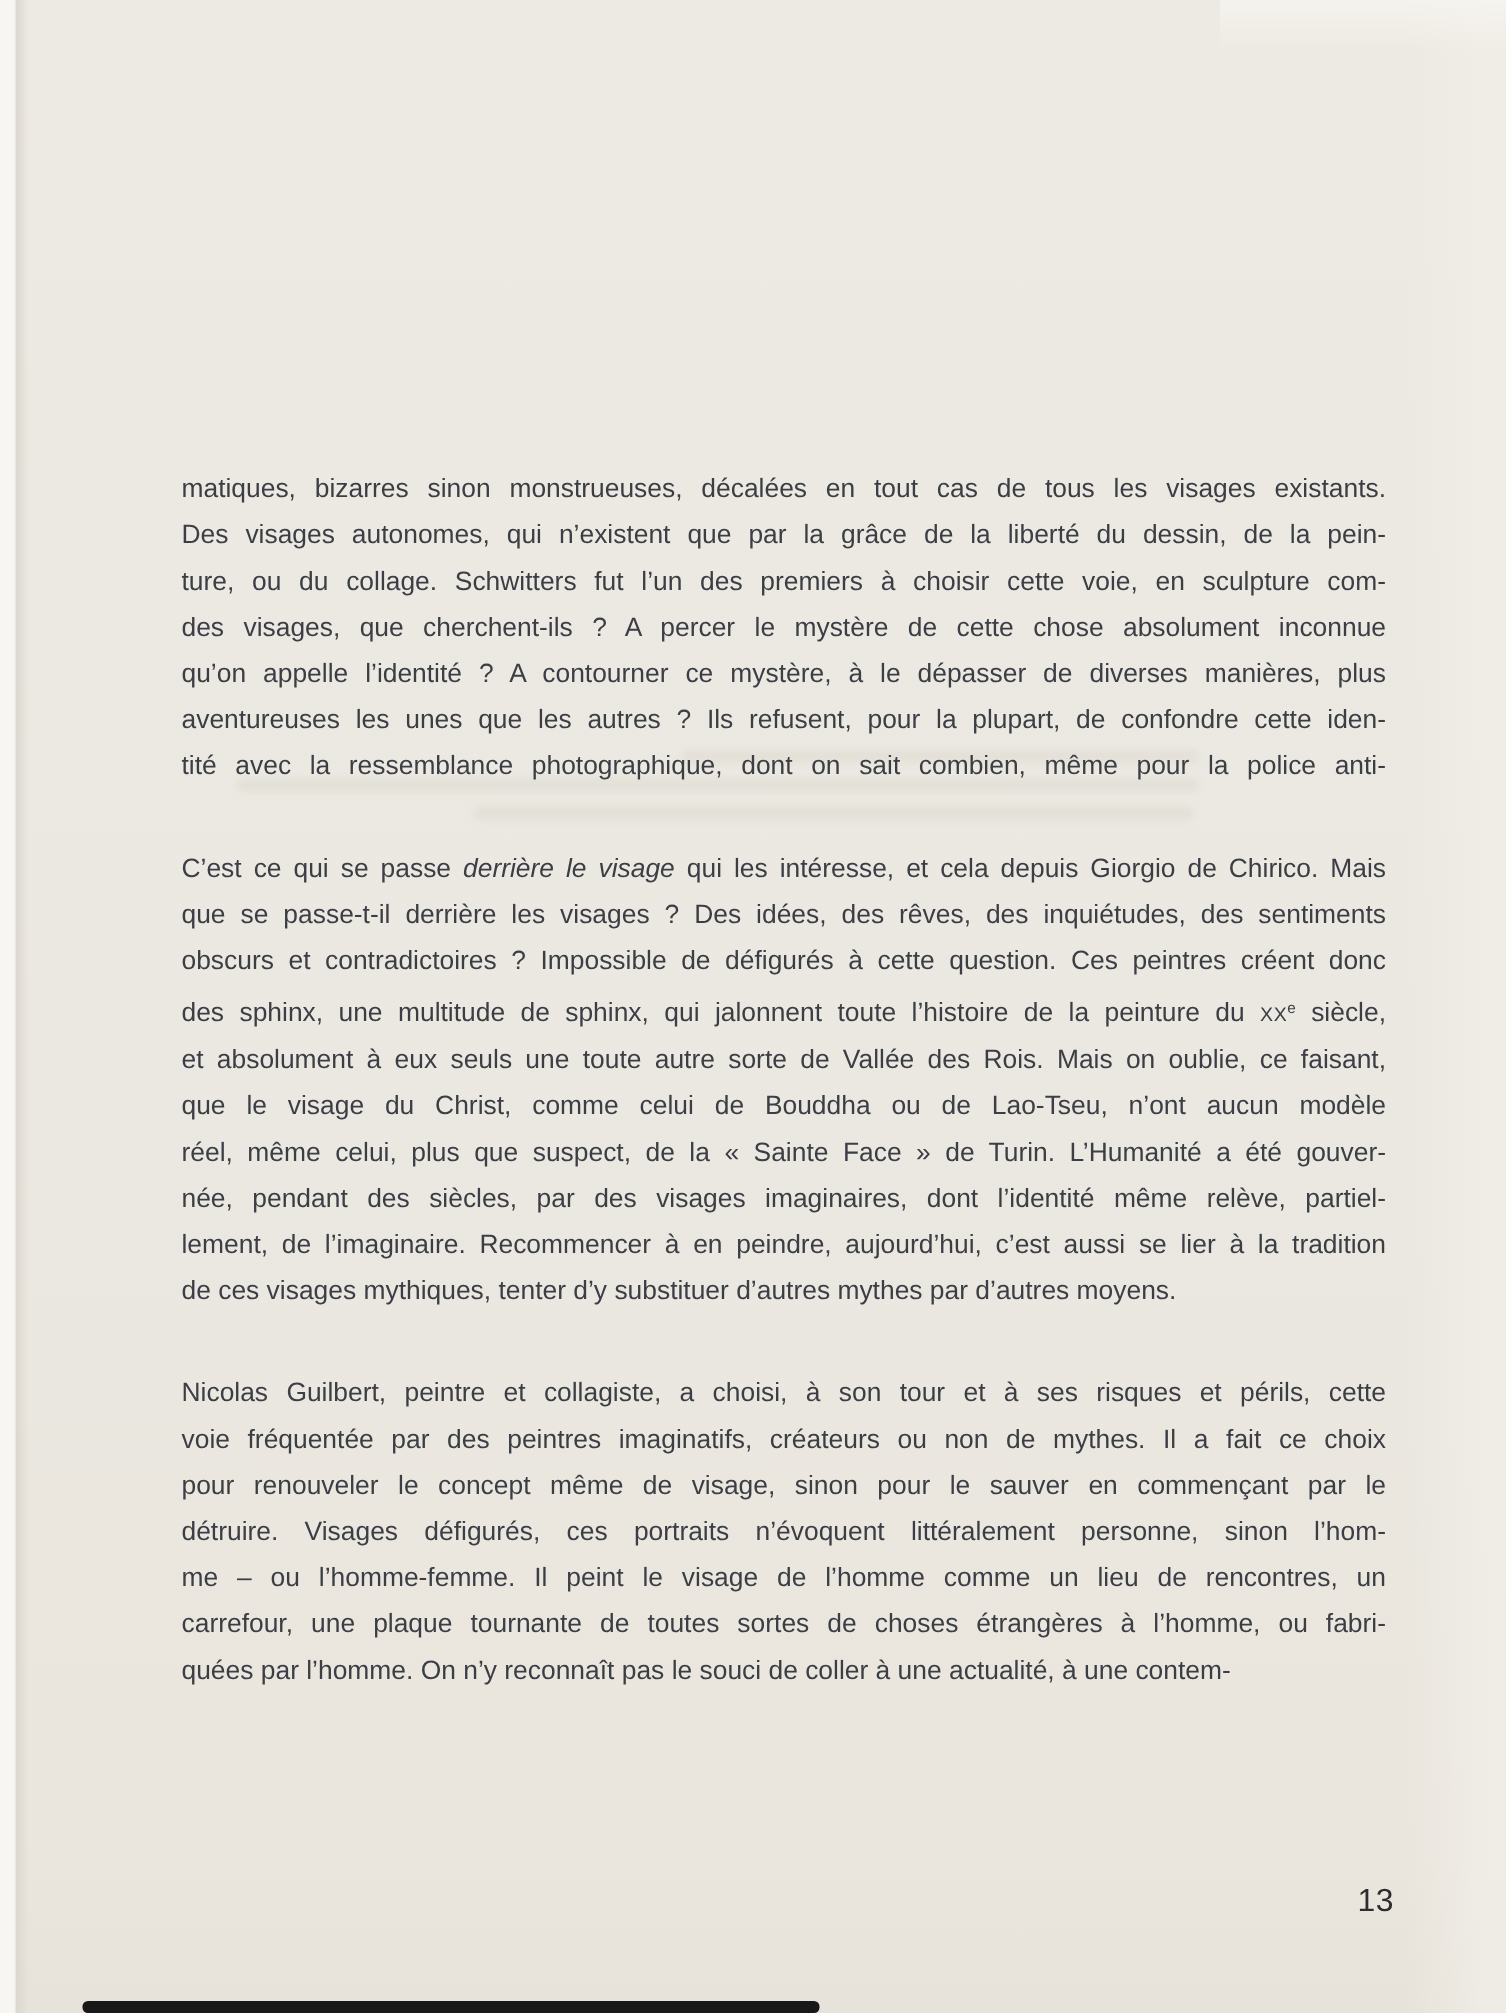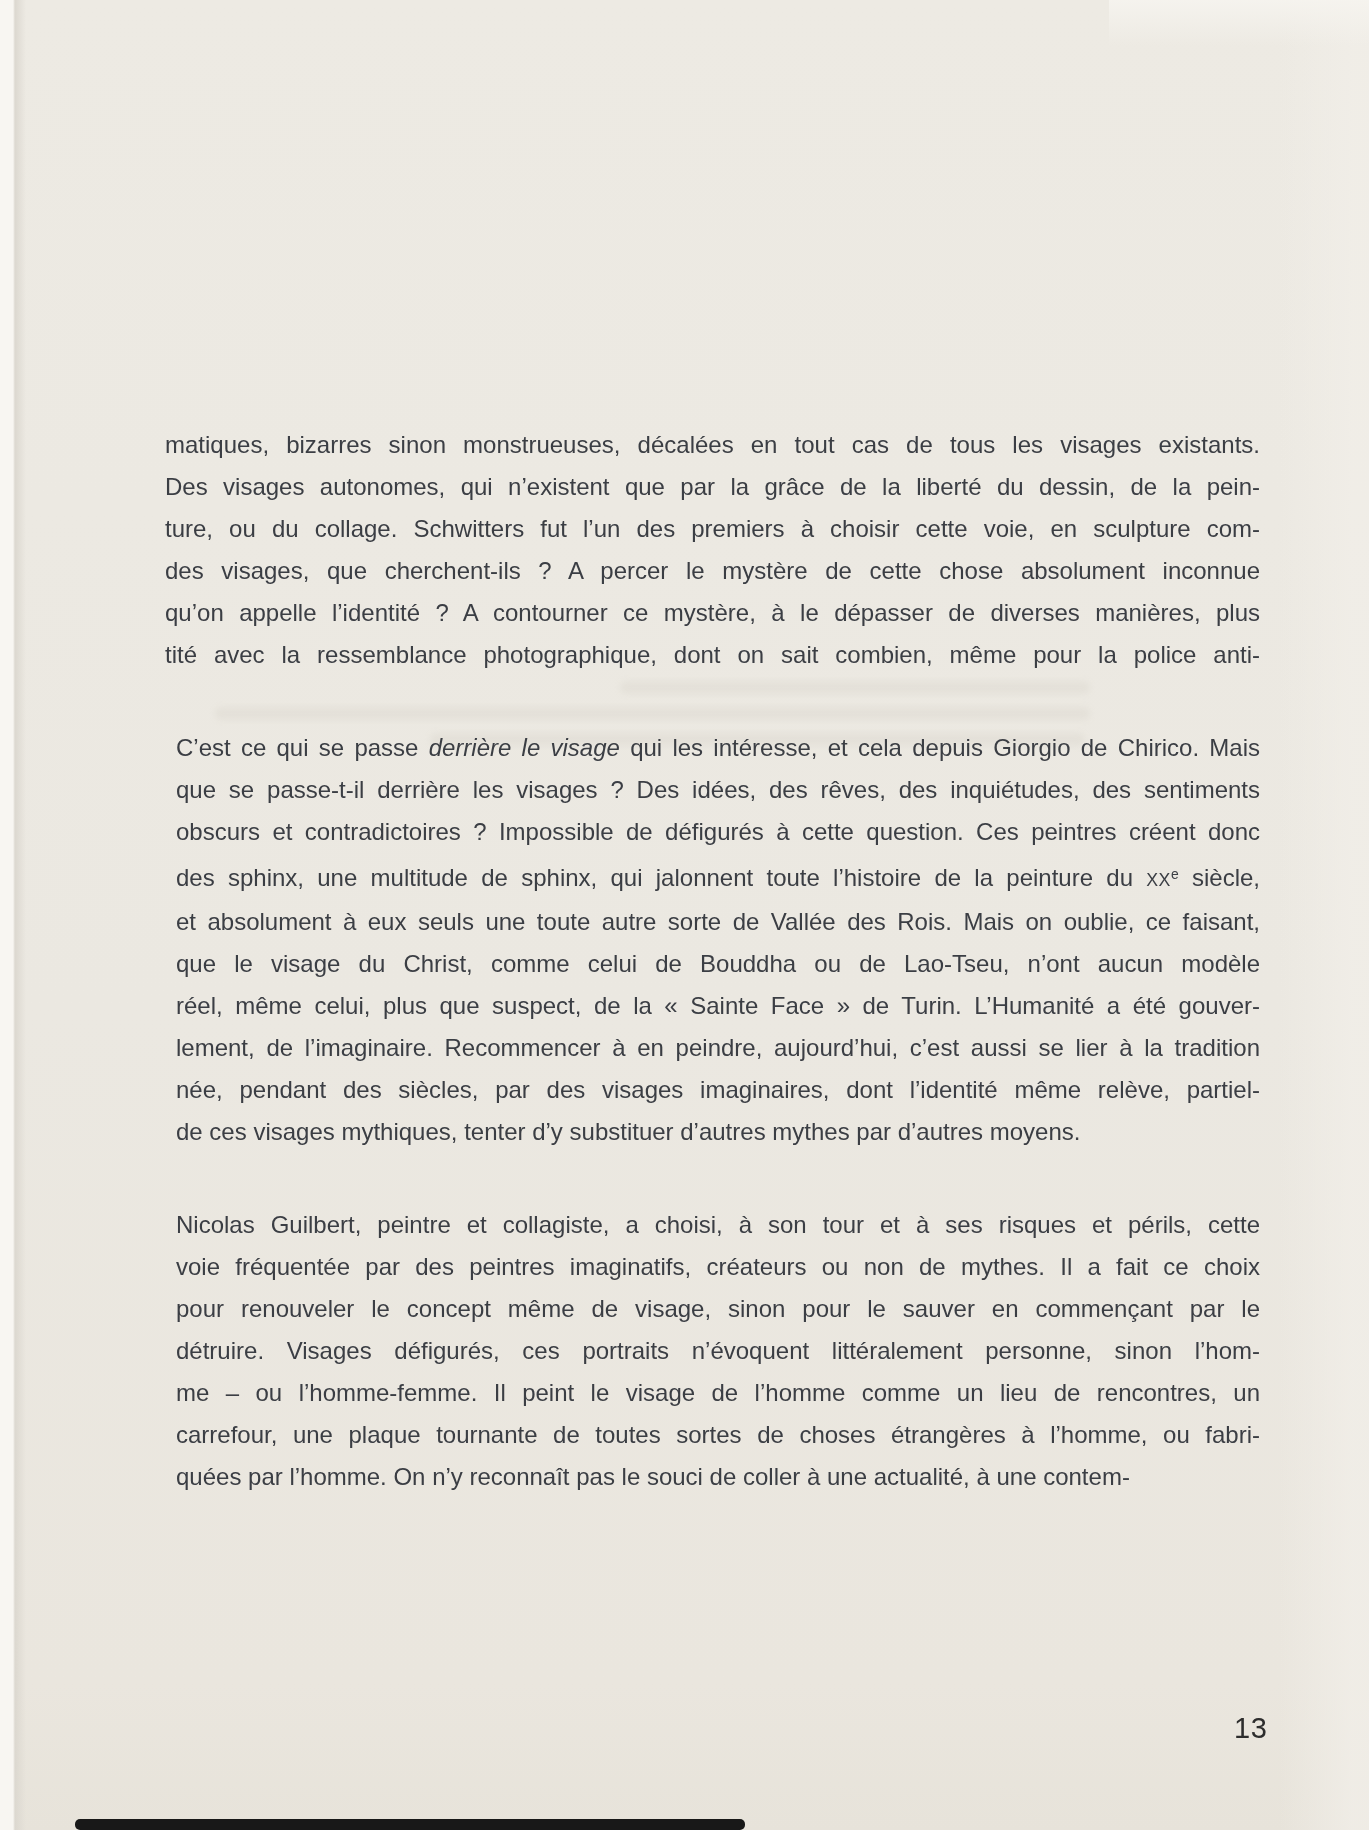--- a/index.html
+++ b/index.html
@@ -45,21 +45,21 @@
   }
   
   .text-block {
     position: absolute; left: 165px; top: 424px; width: 1095px;
     color: #3b3e44;
     font-size: 24px;
     line-height: 42px;
     letter-spacing: 0;
   }
   .paragraph { margin: 0; }
-  .paragraph + .paragraph { margin-top: 51px; margin-left: 11px; }
+  .paragraph + .paragraph { margin-top: 51px; }
   .line {
     text-align: justify;
     text-align-last: justify;
     white-space: normal;
   }
   .line.last { text-align-last: left; }
   .italic { font-style: italic; }
   .sc  { font-size: .74em; letter-spacing: .5px; }
   .sup { font-size: .58em; vertical-align: .5em; letter-spacing: 0; }
   .page-number {
@@ -79,32 +79,33 @@
   <div class="ghost g2"></div>
   <div class="ghost g3"></div>
 
   <div class="text-block">
       <div class="paragraph">
         <div class="line"><span>matiques, bizarres sinon monstrueuses, décalées en tout cas de tous les visages existants.</span></div>
         <div class="line"><span>Des visages autonomes, qui n’existent que par la grâce de la liberté du dessin, de la pein-</span></div>
         <div class="line"><span>ture, ou du collage. Schwitters fut l’un des premiers à choisir cette voie, en sculpture com-</span></div>
         <div class="line"><span>des visages, que cherchent-ils ? A percer le mystère de cette chose absolument inconnue</span></div>
         <div class="line"><span>qu’on appelle l’identité ? A contourner ce mystère, à le dépasser de diverses manières, plus</span></div>
+        <div class="line"><span>aventureuses les unes que les autres ? Ils refusent, pour la plupart, de confondre cette iden-</span></div>
         <div class="line"><span>tité avec la ressemblance photographique, dont on sait combien, même pour la police anti-</span></div>
       </div>
       <div class="paragraph">
         <div class="line"><span>C’est ce qui se passe </span><span class="italic">derrière le visage</span><span> qui les intéresse, et cela depuis Giorgio de Chirico. Mais</span></div>
         <div class="line"><span>que se passe-t-il derrière les visages ? Des idées, des rêves, des inquiétudes, des sentiments</span></div>
         <div class="line"><span>obscurs et contradictoires ? Impossible de défigurés à cette question. Ces peintres créent donc</span></div>
         <div class="line"><span>des sphinx, une multitude de sphinx, qui jalonnent toute l’histoire de la peinture du </span><span class="sc">XX</span><span class="sup">e</span><span> siècle,</span></div>
         <div class="line"><span>et absolument à eux seuls une toute autre sorte de Vallée des Rois. Mais on oublie, ce faisant,</span></div>
         <div class="line"><span>que le visage du Christ, comme celui de Bouddha ou de Lao-Tseu, n’ont aucun modèle</span></div>
         <div class="line"><span>réel, même celui, plus que suspect, de la « Sainte Face » de Turin. L’Humanité a été gouver-</span></div>
+        <div class="line"><span>née, pendant des siècles, par des visages imaginaires, dont l’identité même relève, partiel-</span></div>
         <div class="line"><span>lement, de l’imaginaire. Recommencer à en peindre, aujourd’hui, c’est aussi se lier à la tradition</span></div>
-        <div class="line"><span>née, pendant des siècles, par des visages imaginaires, dont l’identité même relève, partiel-</span></div>
         <div class="line last"><span>de ces visages mythiques, tenter d’y substituer d’autres mythes par d’autres moyens.</span></div>
       </div>
       <div class="paragraph">
         <div class="line"><span>Nicolas Guilbert, peintre et collagiste, a choisi, à son tour et à ses risques et périls, cette</span></div>
         <div class="line"><span>voie fréquentée par des peintres imaginatifs, créateurs ou non de mythes. Il a fait ce choix</span></div>
         <div class="line"><span>pour renouveler le concept même de visage, sinon pour le sauver en commençant par le</span></div>
         <div class="line"><span>détruire. Visages défigurés, ces portraits n’évoquent littéralement personne, sinon l’hom-</span></div>
         <div class="line"><span>me – ou l’homme-femme. Il peint le visage de l’homme comme un lieu de rencontres, un</span></div>
         <div class="line"><span>carrefour, une plaque tournante de toutes sortes de choses étrangères à l’homme, ou fabri-</span></div>
         <div class="line last"><span>quées par l’homme. On n’y reconnaît pas le souci de coller à une actualité, à une contem-</span></div>

